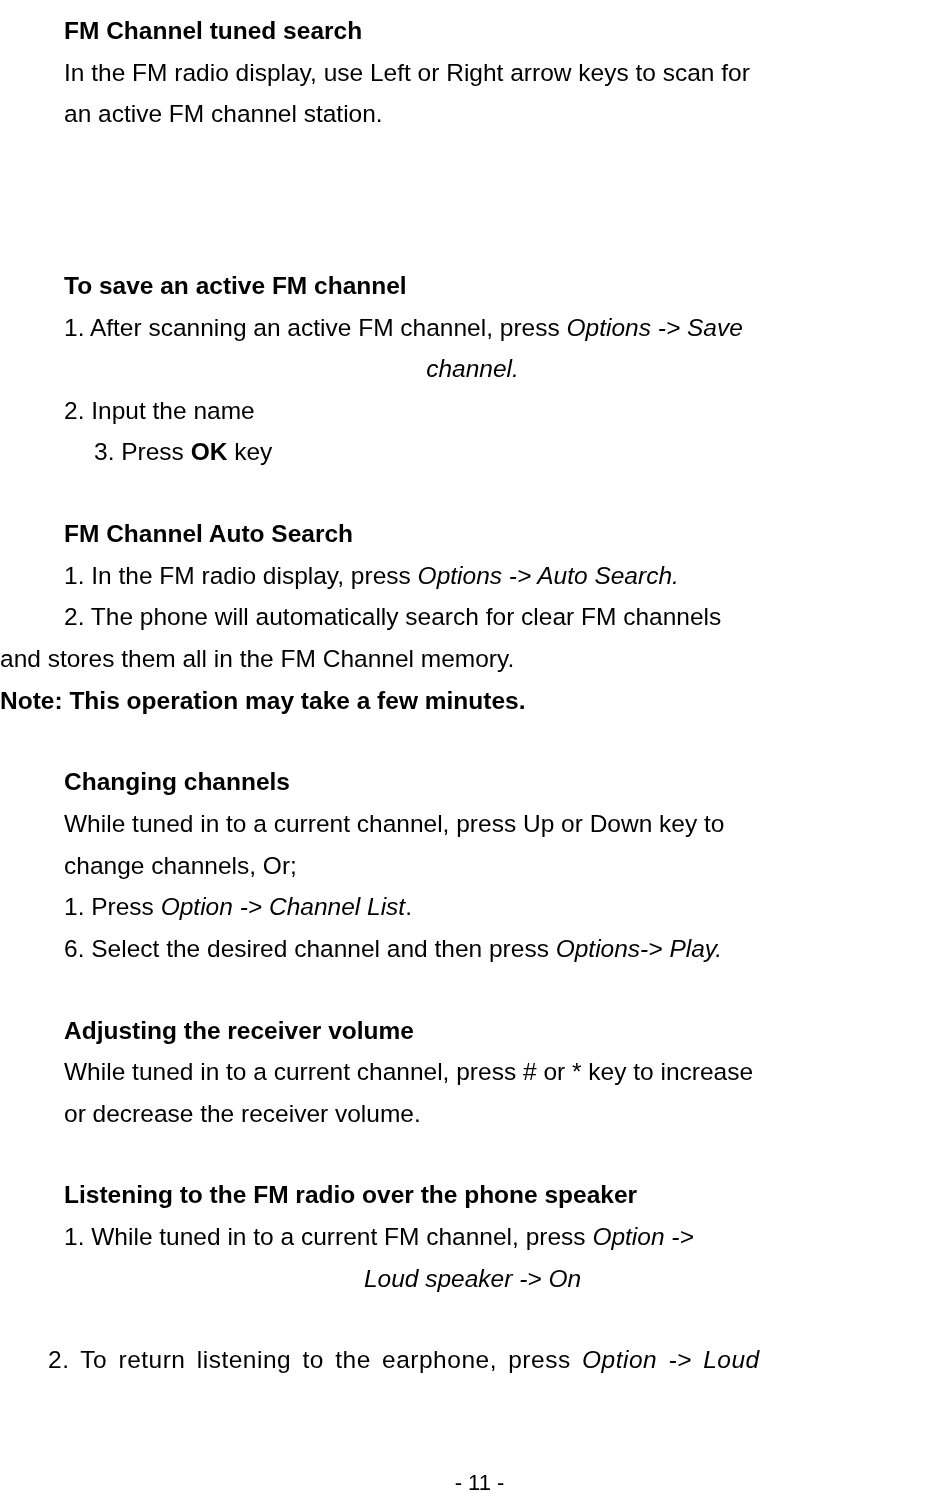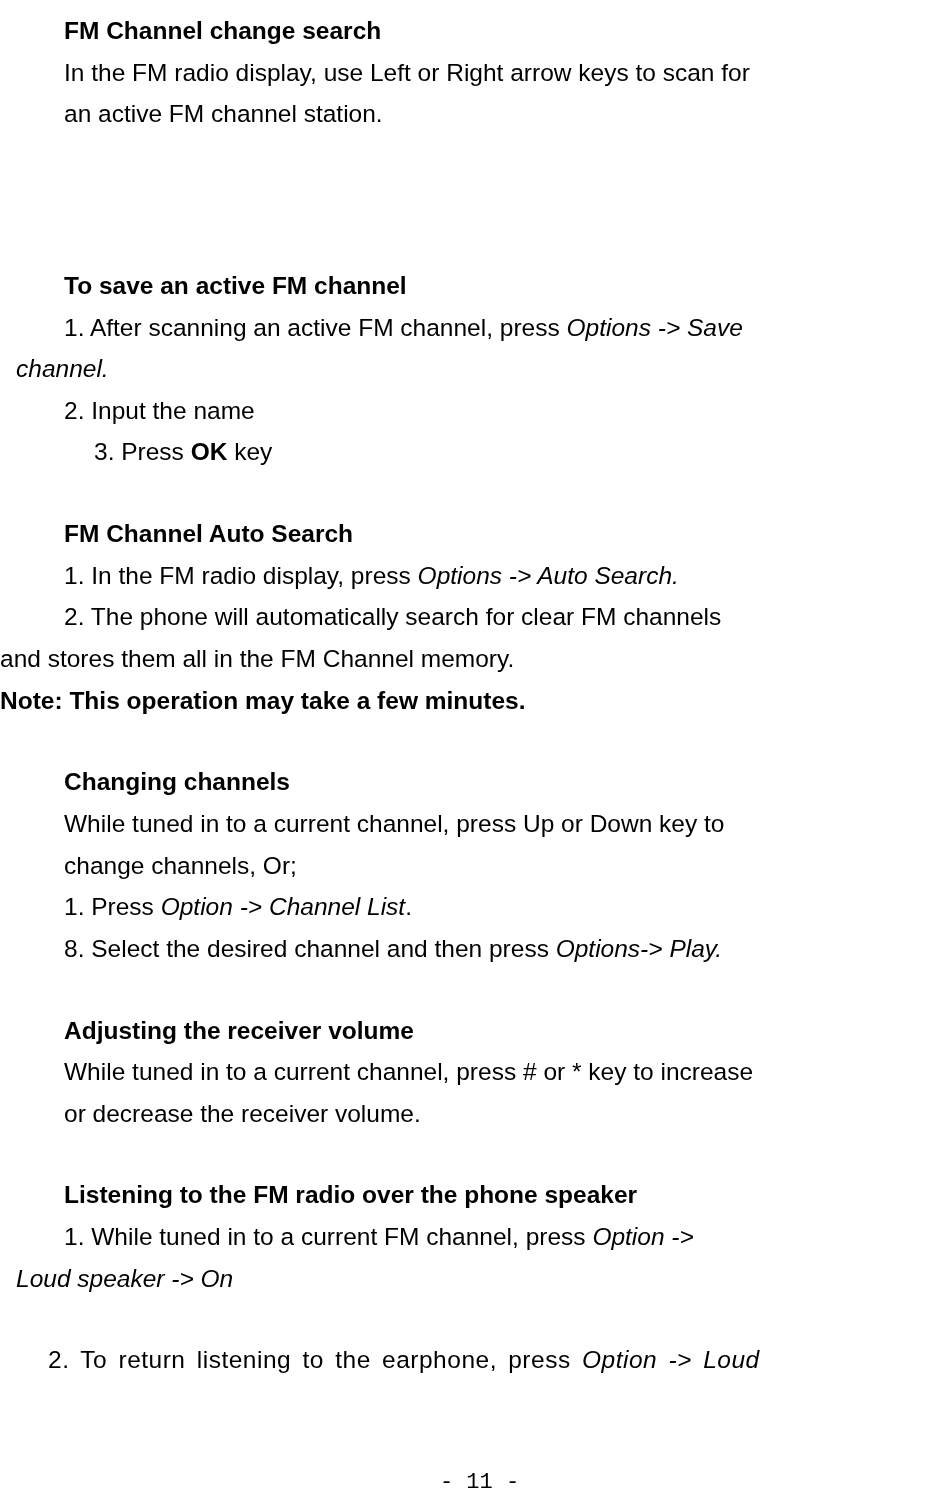--- a/index.html
+++ b/index.html
@@ -10,42 +10,42 @@
     font-family: "Lucida Sans Unicode", "Lucida Grande", sans-serif;
     font-size: 24.5px;
     line-height: 1.7;
     color: #000000;
     padding: 10px 14px 0 0;
     position: relative;
   }
   .indent { padding-left: 64px; }
   .indent2 { padding-left: 74px; margin-left: 20px; }
   .bold { font-weight: bold; }
-  .italic { font-style: italic; }
+  .italic { font-style: italic; text-align: center; }
   .list-indent { }
   .flush { padding-left: 16px; }
   .spacer-lg { height: 130px; }
   .spacer-sm { height: 40px; }
   .spacer-xs { height: 40px; }
   .page-num {
     position: absolute;
     bottom: 8px;
     left: 16px;
     right: 0;
     text-align: center;
-    font-family: Liberation Mono, monospace;
+    font-family: Liberation Sans, sans-serif;
     font-size: 22px;
   }
   .justify { text-align: justify; }
   .wide { letter-spacing: 0.5px; word-spacing: 4px; padding-left: 48px; }
 </style>
 </head>
 <body>
 
-<div class="indent bold">FM Channel change search</div>
+<div class="indent bold">FM Channel tuned search</div>
 <div class="indent">In the FM radio display, use Left or Right arrow keys to scan for</div>
 <div class="indent">an active FM channel station.</div>
 
 <div class="spacer-lg"></div>
 
 <div class="indent bold">To save an active FM channel</div>
 <div class="indent">
   <span>1. After scanning an active FM channel, press </span><span class="italic">Options -&gt; Save</span>
 </div>
 <div class="flush italic">channel.</div>
@@ -66,21 +66,21 @@
 
 <div class="spacer-sm"></div>
 
 <div class="indent bold">Changing channels</div>
 <div class="indent">While tuned in to a current channel, press Up or Down key to</div>
 <div class="indent">change channels, Or;</div>
 <div class="indent">
   <span>1. Press </span><span class="italic">Option -&gt; Channel List</span><span>.</span>
 </div>
 <div class="indent">
-  <span>8. Select the desired channel and then press </span><span class="italic">Options-&gt; Play.</span>
+  <span>6. Select the desired channel and then press </span><span class="italic">Options-&gt; Play.</span>
 </div>
 
 <div class="spacer-sm"></div>
 
 <div class="indent bold">Adjusting the receiver volume</div>
 <div class="indent">While tuned in to a current channel, press # or * key to increase</div>
 <div class="indent">or decrease the receiver volume.</div>
 
 <div class="spacer-sm"></div>
 

